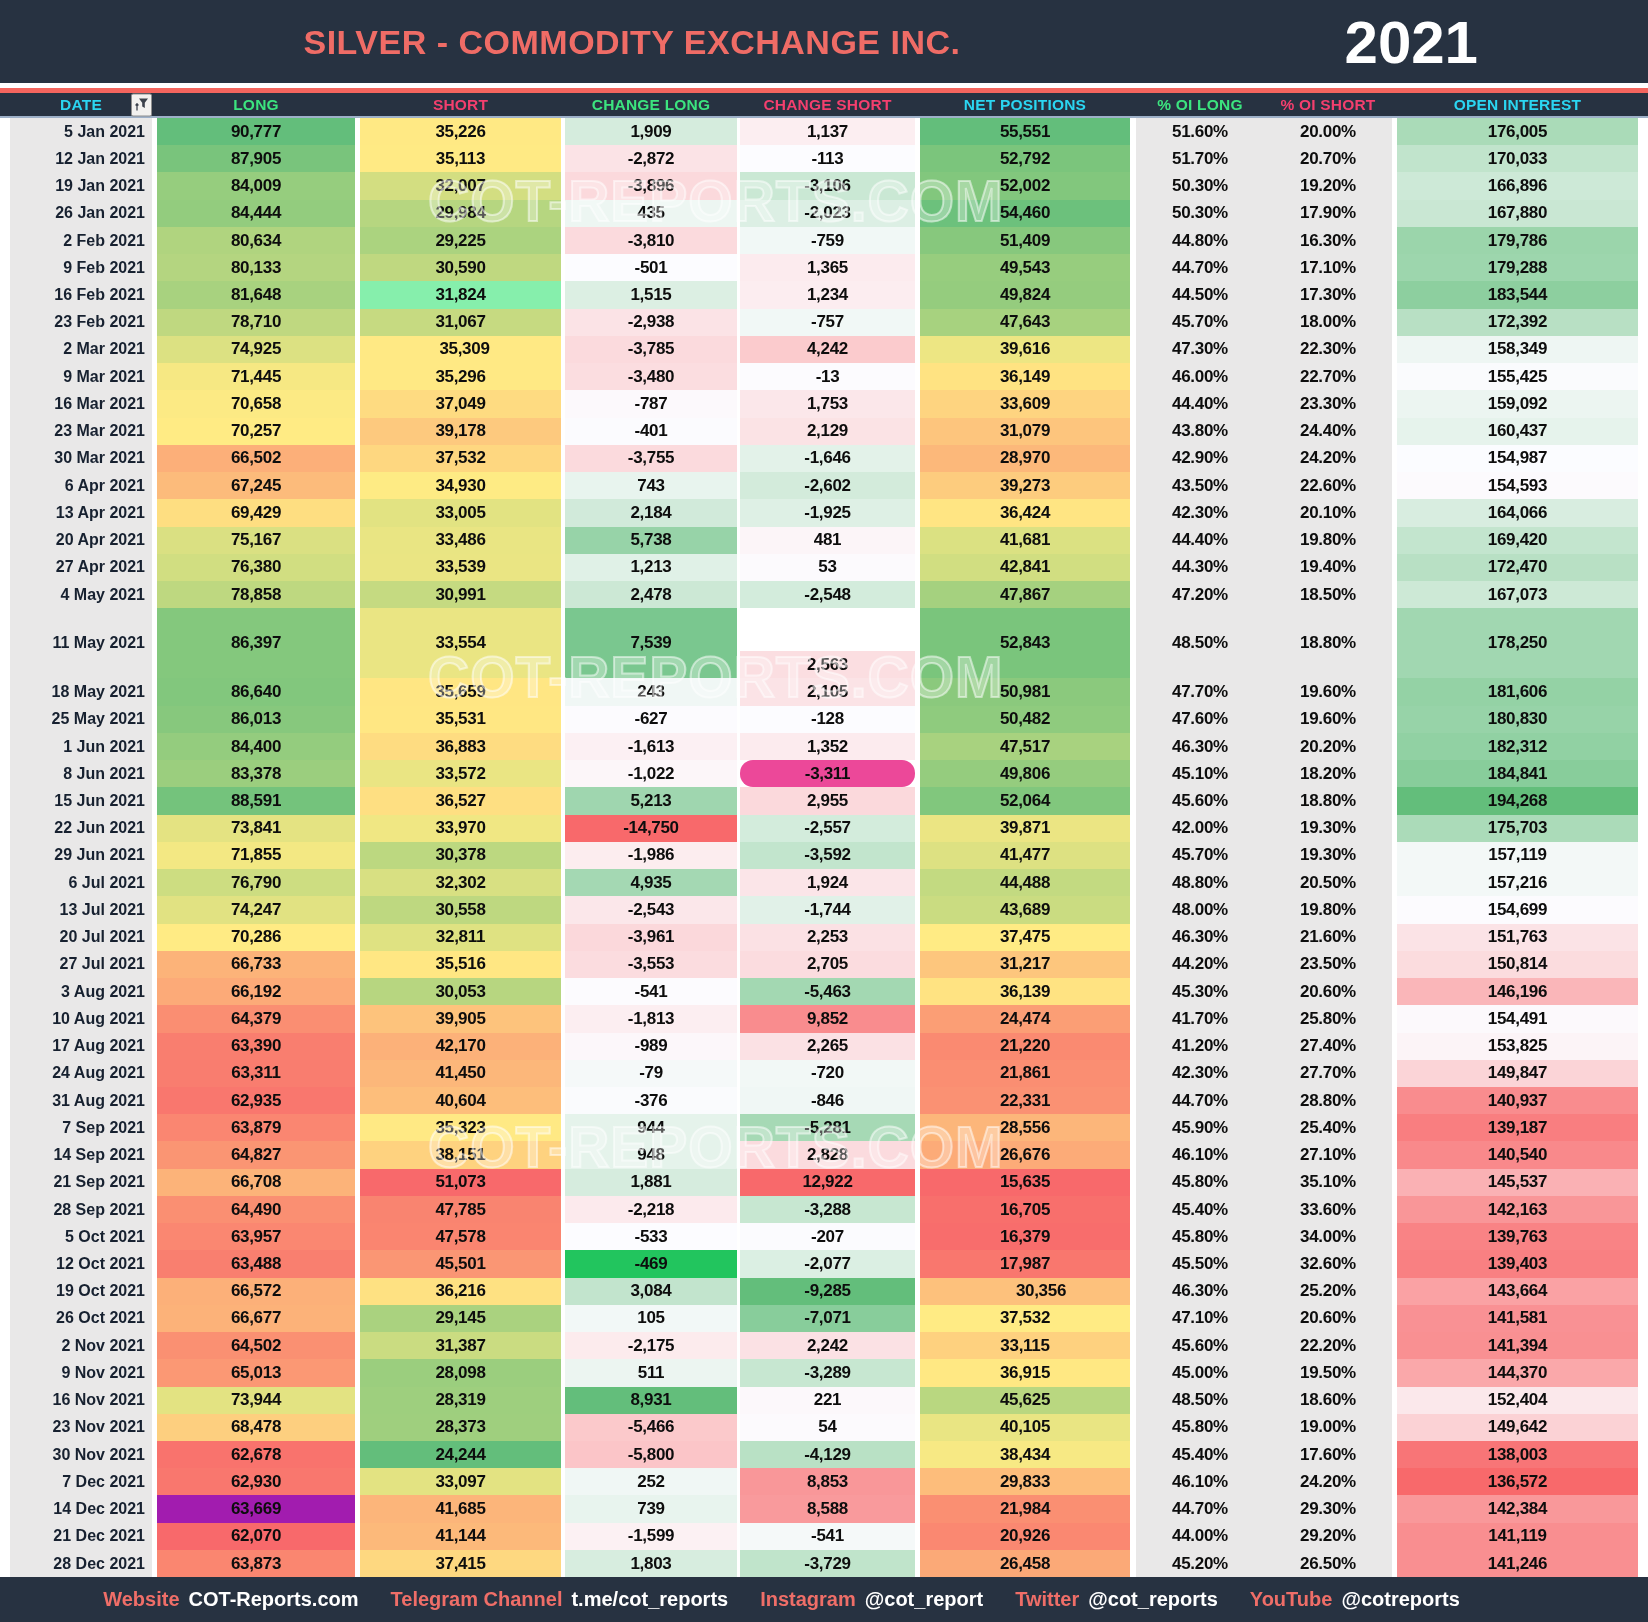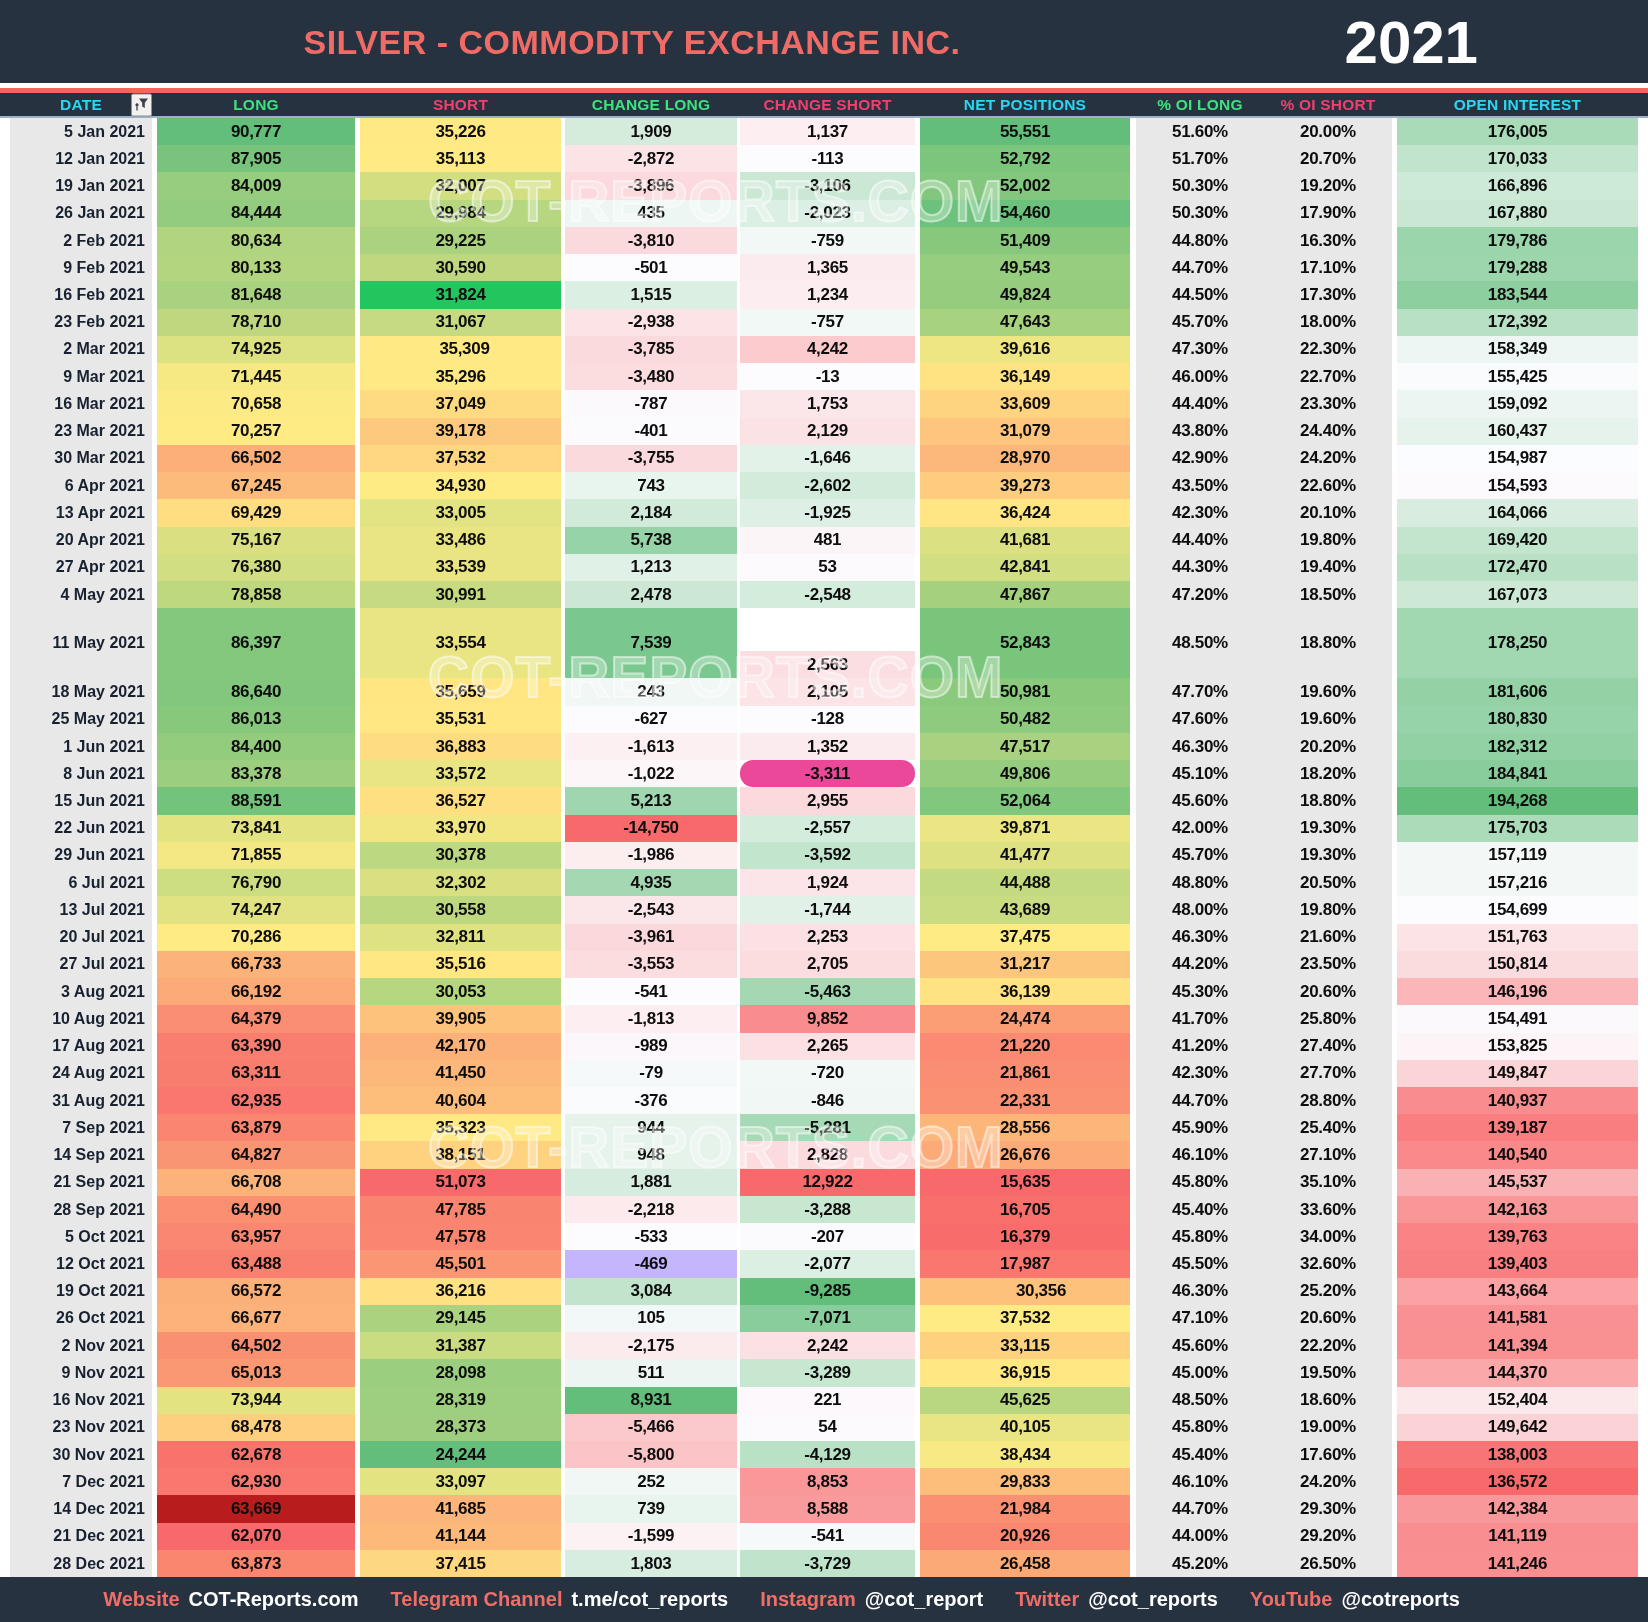--- a/index.html
+++ b/index.html
@@ -213,21 +213,21 @@
         <div class="c pct">44.70%</div>
         <div class="c pct">17.10%</div>
         <div></div>
         <div class="c" style="background: rgb(157, 214, 173);">179,288</div>
       </div>
       <div class="row grid">
         <div class="c date">16 Feb 2021</div>
         <div></div>
         <div class="c" style="background: rgb(168, 210, 127);">81,648</div>
         <div></div>
-        <div class="c" style="background: #22c55e;">31,824</div>
+        <div class="c" style="background: #86efac;">31,824</div>
         <div></div>
         <div class="c" style="background: rgb(220, 239, 227);">1,515</div>
         <div></div>
         <div class="c" style="background: rgb(252, 237, 240);">1,234</div>
         <div></div>
         <div class="c" style="background: rgb(149, 204, 126);">49,824</div>
         <div></div>
         <div class="c pct">44.50%</div>
         <div class="c pct">17.30%</div>
         <div></div>
@@ -827,21 +827,21 @@
         <div></div>
         <div class="c" style="background: rgb(249, 131, 133);">139,763</div>
       </div>
       <div class="row grid">
         <div class="c date">12 Oct 2021</div>
         <div></div>
         <div class="c" style="background: rgb(249, 127, 111);">63,488</div>
         <div></div>
         <div class="c" style="background: rgb(250, 150, 116);">45,501</div>
         <div></div>
-        <div class="c" style="background: #c4b5fd;">-469</div>
+        <div class="c" style="background: #22c55e;">-469</div>
         <div></div>
         <div class="c" style="background: rgb(219, 239, 227);">-2,077</div>
         <div></div>
         <div class="c" style="background: rgb(249, 119, 110);">17,987</div>
         <div></div>
         <div class="c pct">45.50%</div>
         <div class="c pct">32.60%</div>
         <div></div>
         <div class="c" style="background: rgb(249, 128, 130);">139,403</div>
       </div>
@@ -985,21 +985,21 @@
         <div class="c" style="background: rgb(253, 189, 123);">29,833</div>
         <div></div>
         <div class="c pct">46.10%</div>
         <div class="c pct">24.20%</div>
         <div></div>
         <div class="c" style="background: rgb(248, 105, 107);">136,572</div>
       </div>
       <div class="row grid">
         <div class="c date">14 Dec 2021</div>
         <div></div>
-        <div class="c" style="background: #b91c1c;">63,669</div>
+        <div class="c" style="background: #a21caf;">63,669</div>
         <div></div>
         <div class="c" style="background: rgb(252, 181, 122);">41,685</div>
         <div></div>
         <div class="c" style="background: rgb(232, 244, 238);">739</div>
         <div></div>
         <div class="c" style="background: rgb(249, 154, 156);">8,588</div>
         <div></div>
         <div class="c" style="background: rgb(250, 143, 114);">21,984</div>
         <div></div>
         <div class="c pct">44.70%</div>

